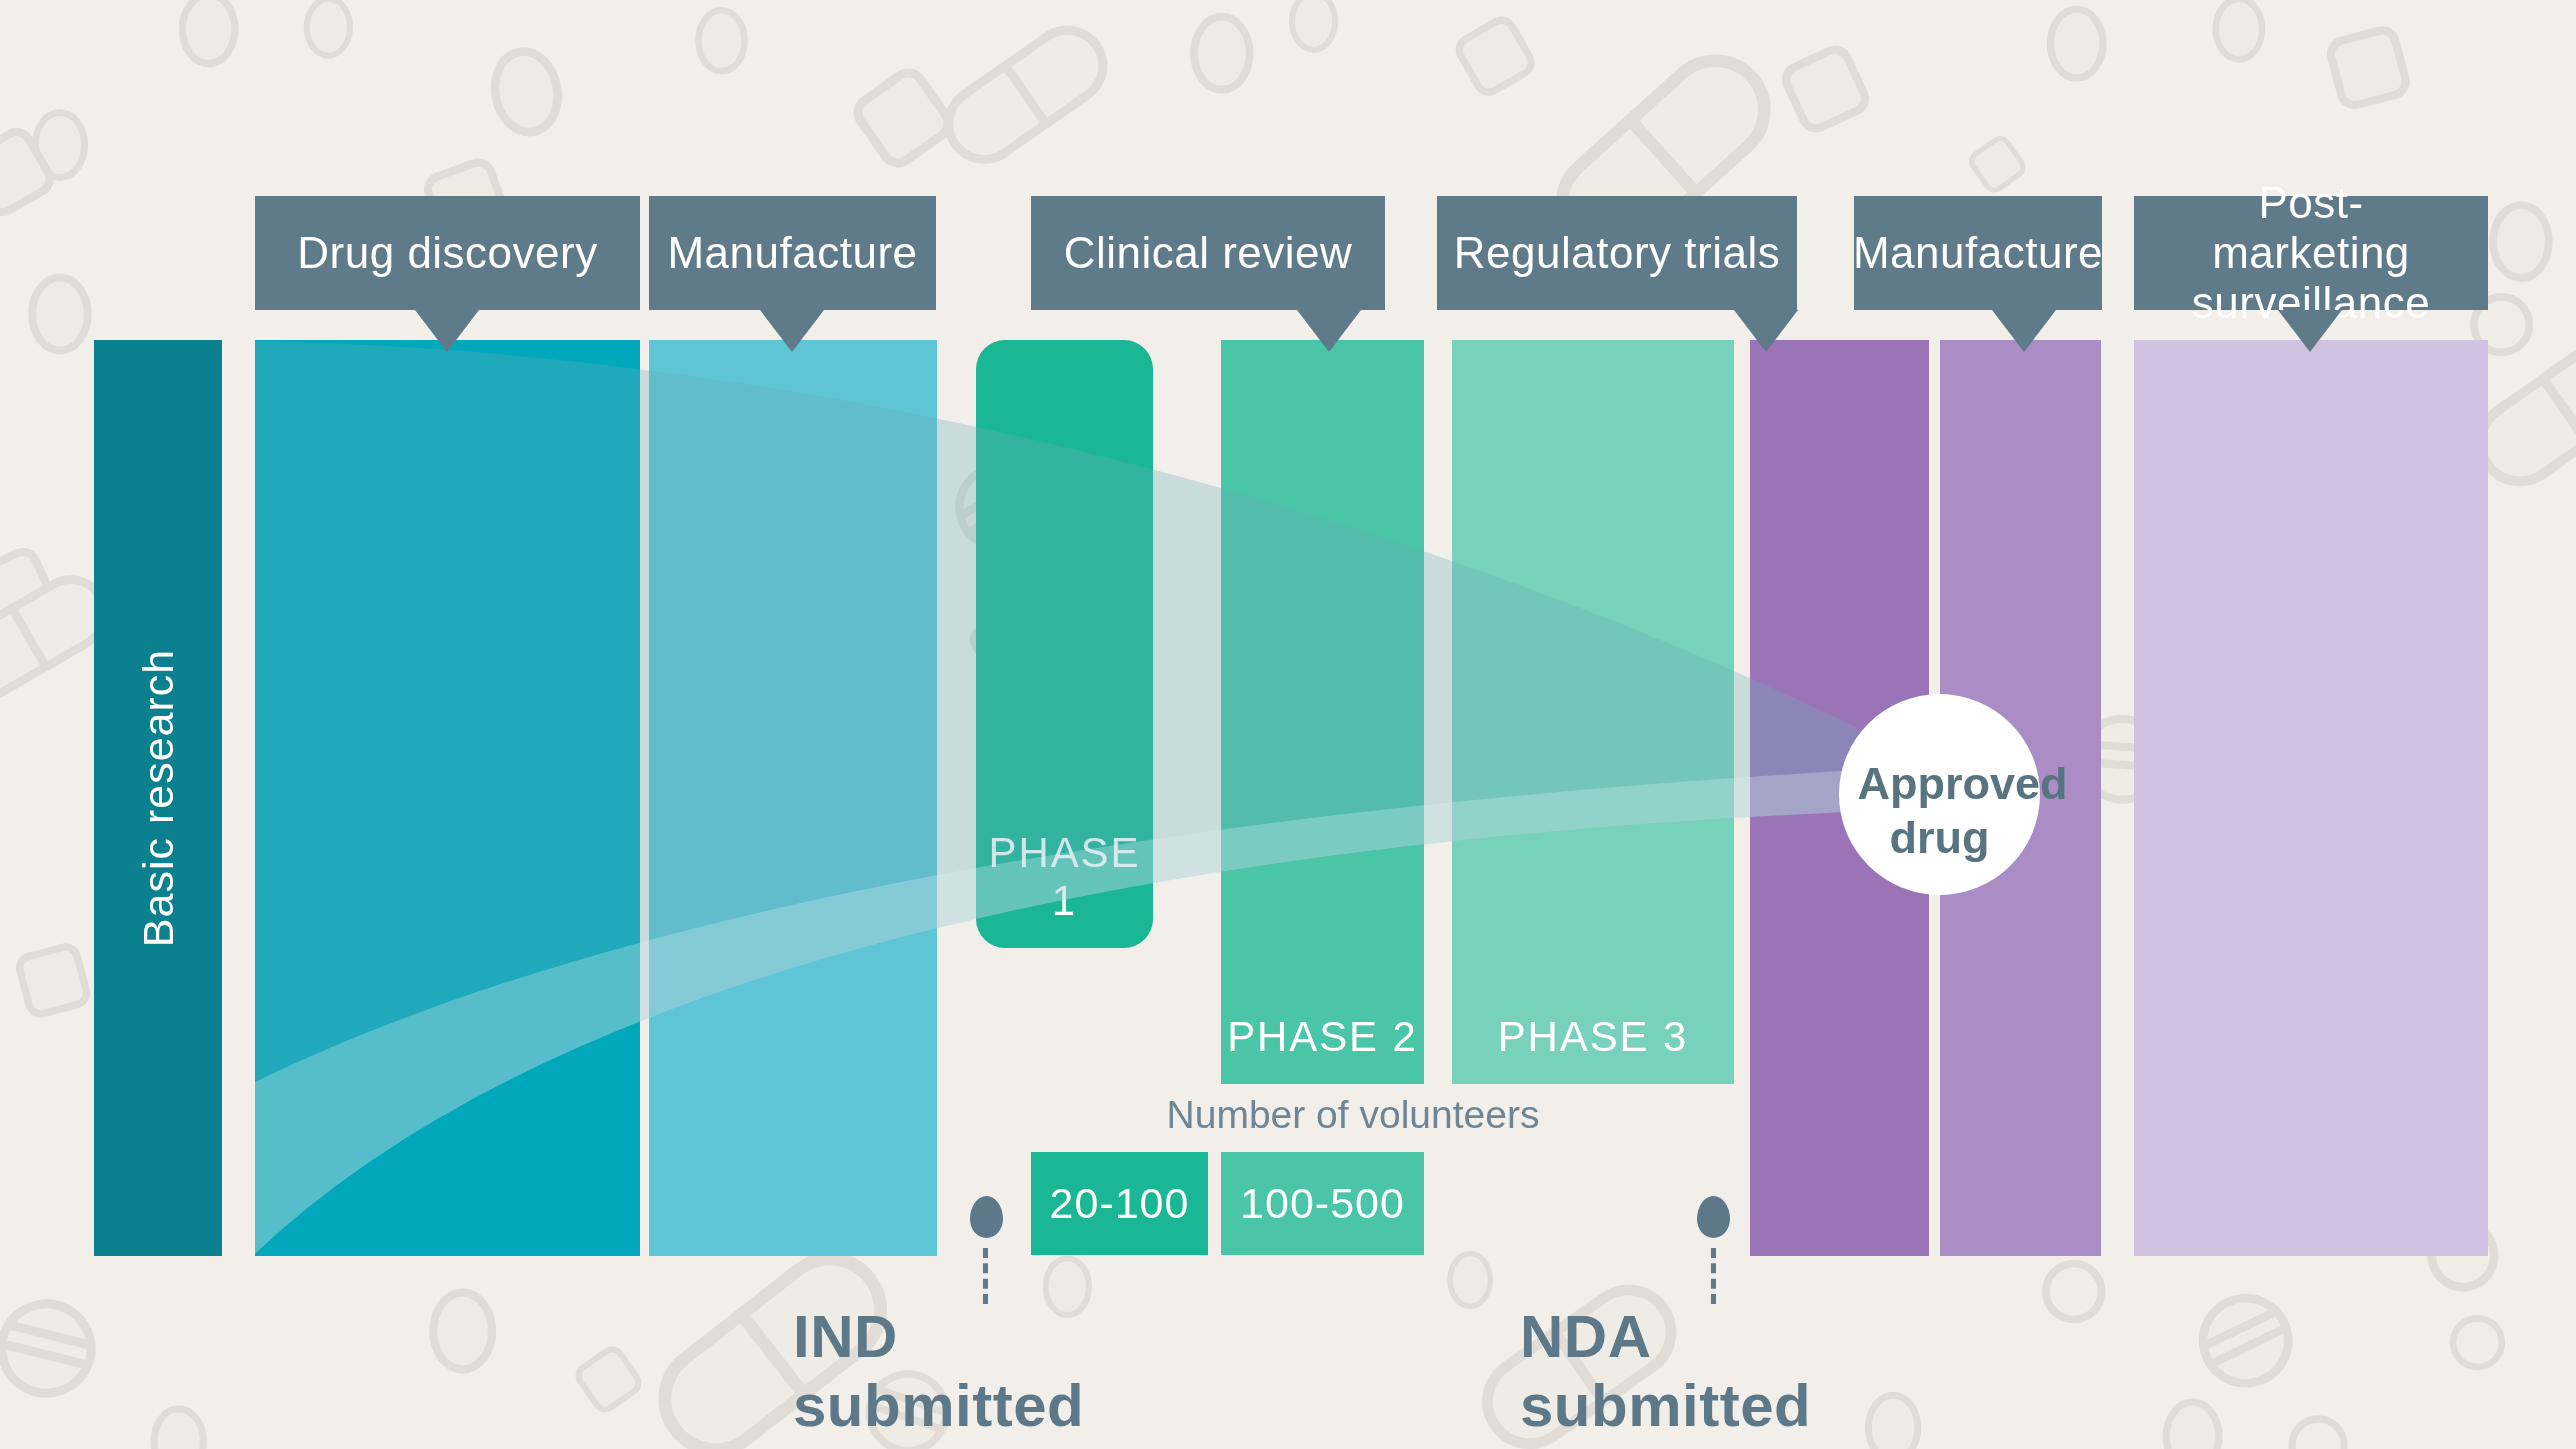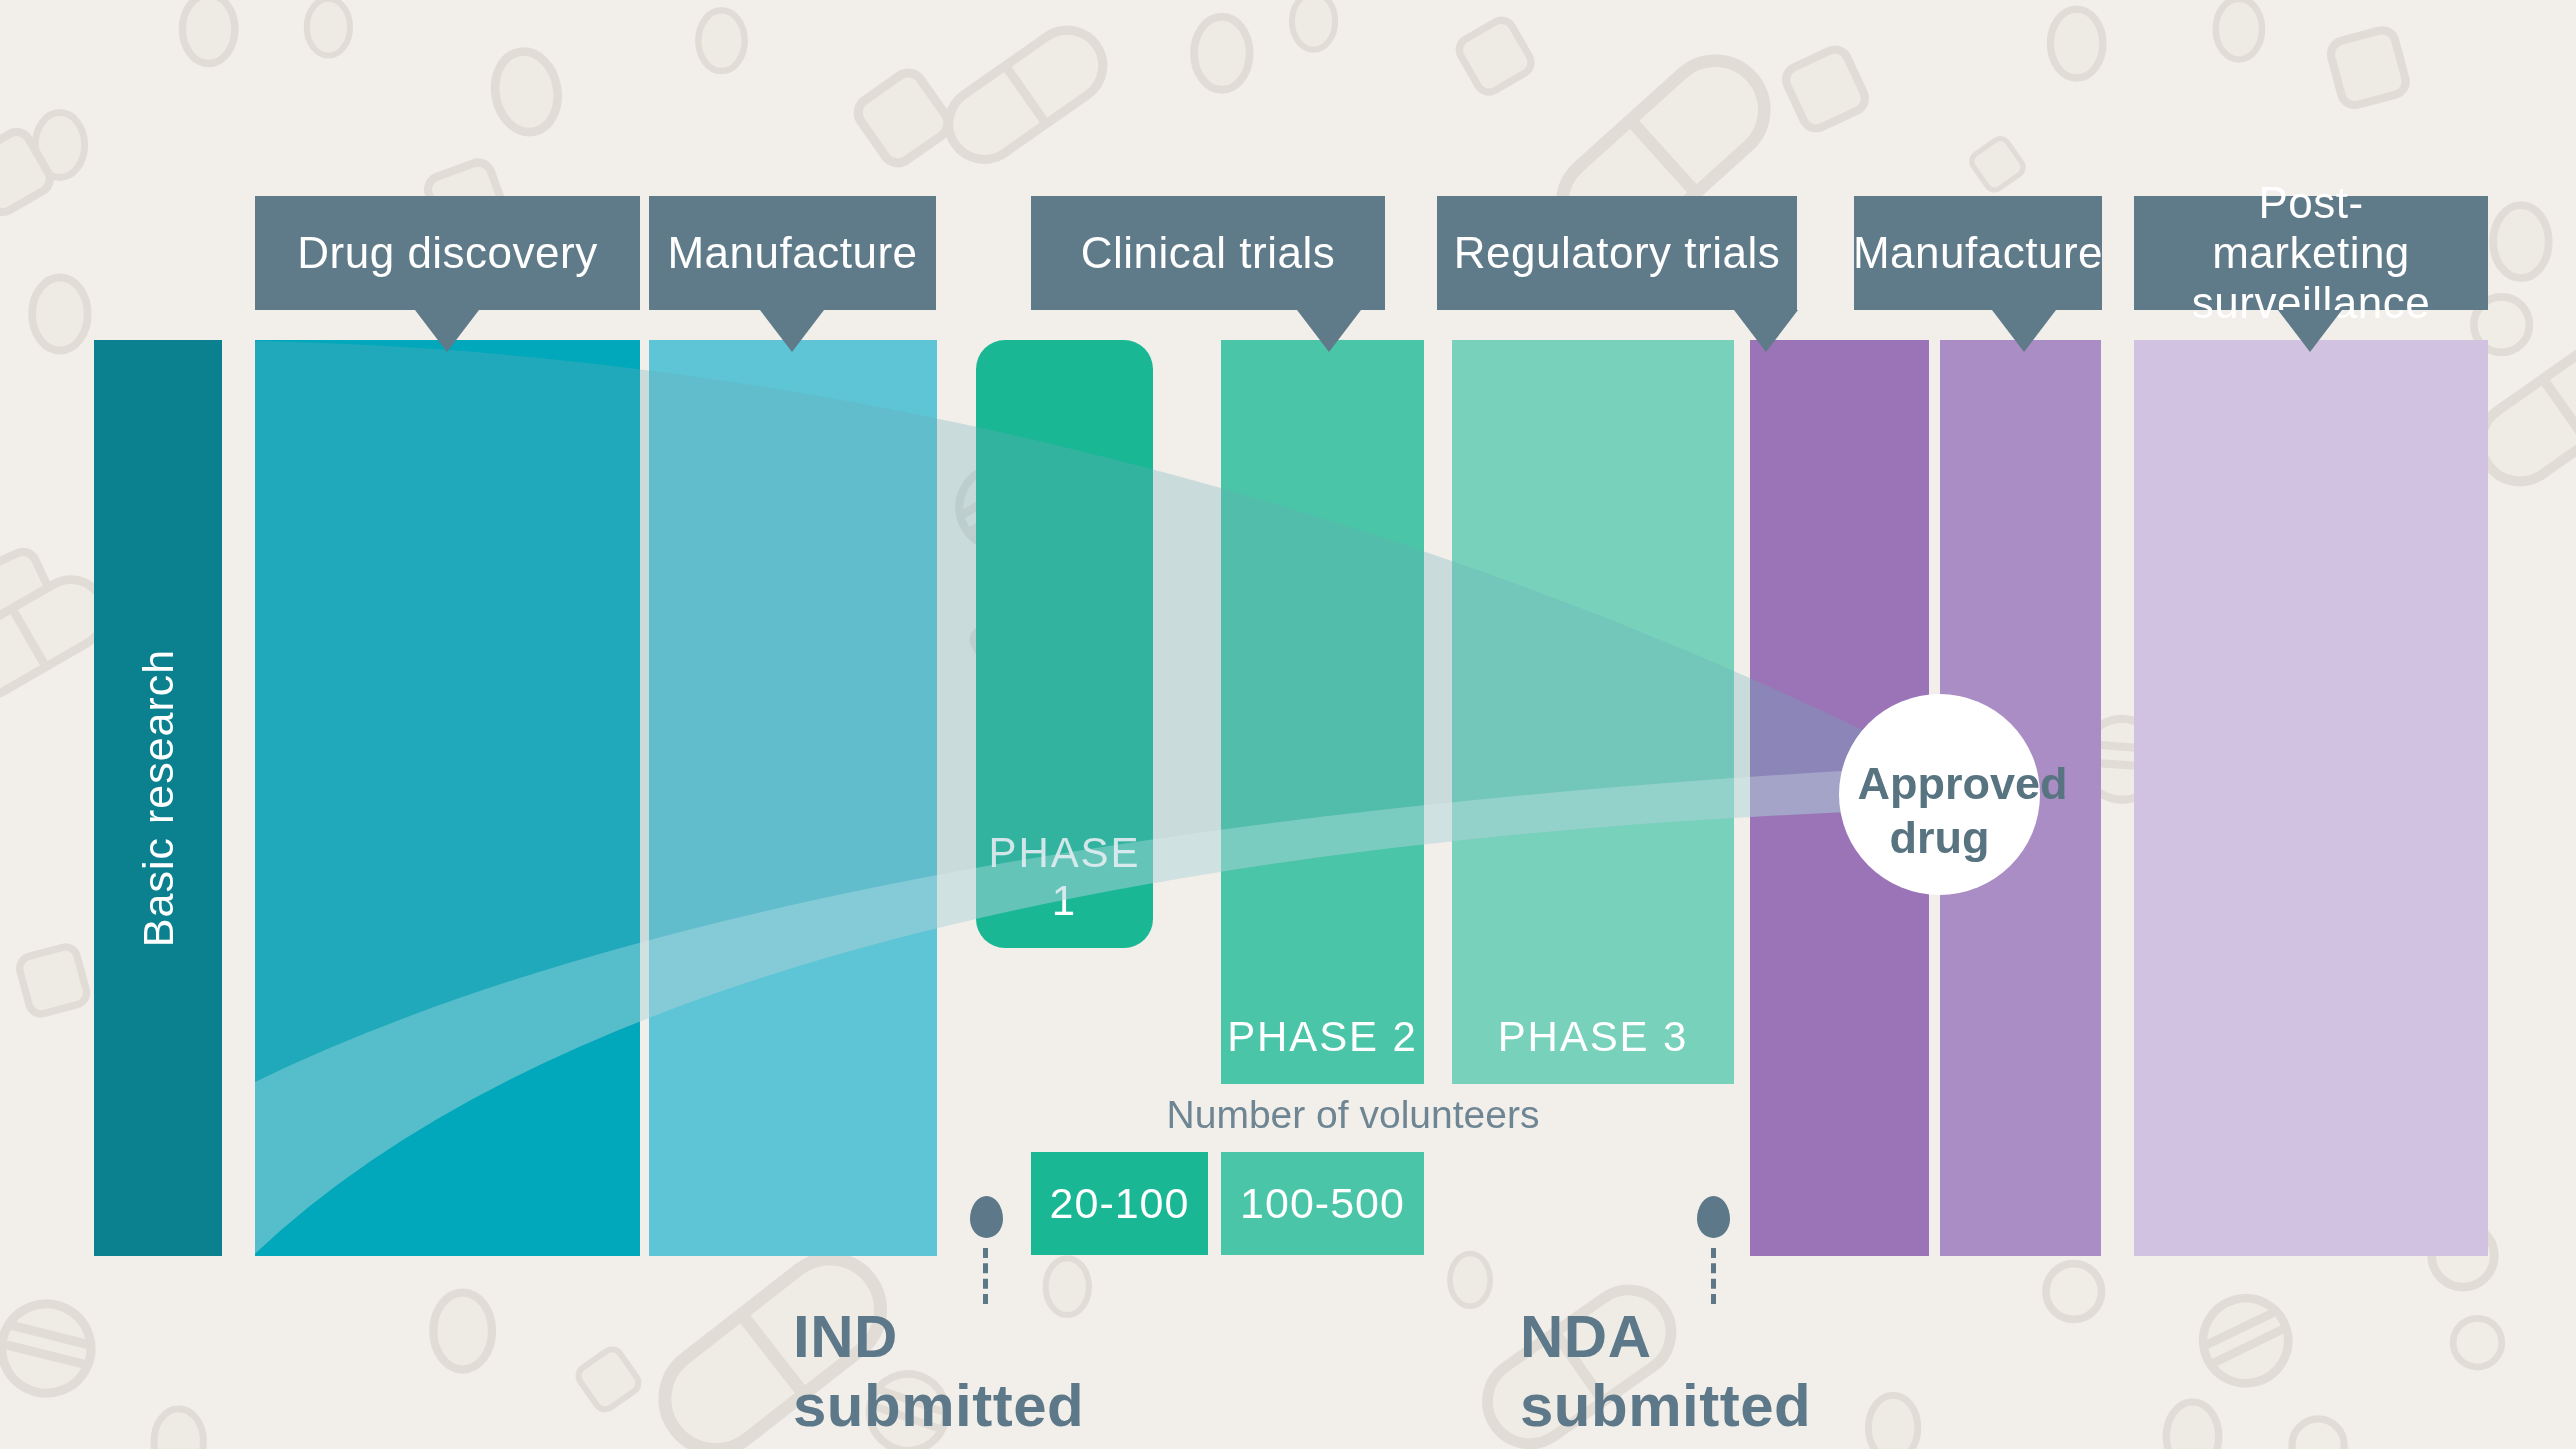--- a/index.html
+++ b/index.html
@@ -196,21 +196,21 @@
 
   <div class="tab tab-dd">
     <span>Drug discovery</span>
     <span class="tail"></span>
   </div>
   <div class="tab tab-pc">
     <span>Manufacture</span>
     <span class="tail"></span>
   </div>
   <div class="tab tab-ct">
-    <span>Clinical trials</span>
+    <span>Clinical review</span>
     <span class="tail"></span>
   </div>
   <div class="tab tab-rr">
     <span>Regulatory trials</span>
     <span class="tail"></span>
   </div>
   <div class="tab tab-pm">
     <span style="width:290px;">Post-marketing surveillance</span>
     <span class="tail"></span>
   </div>

